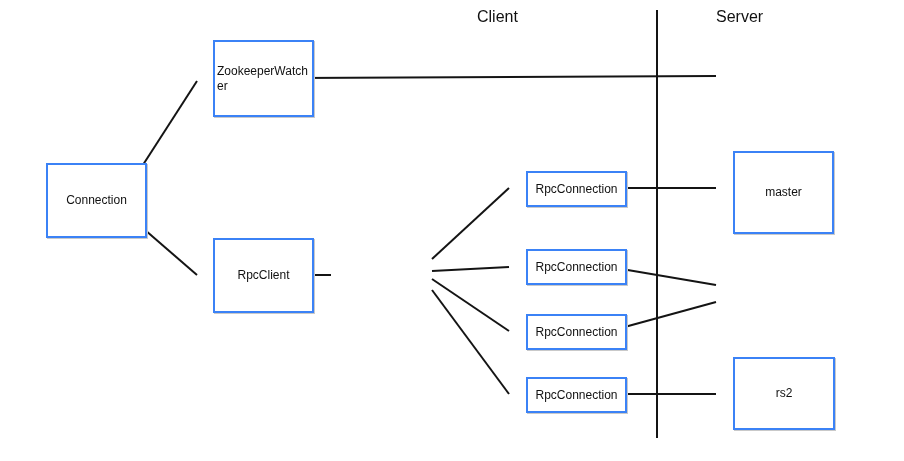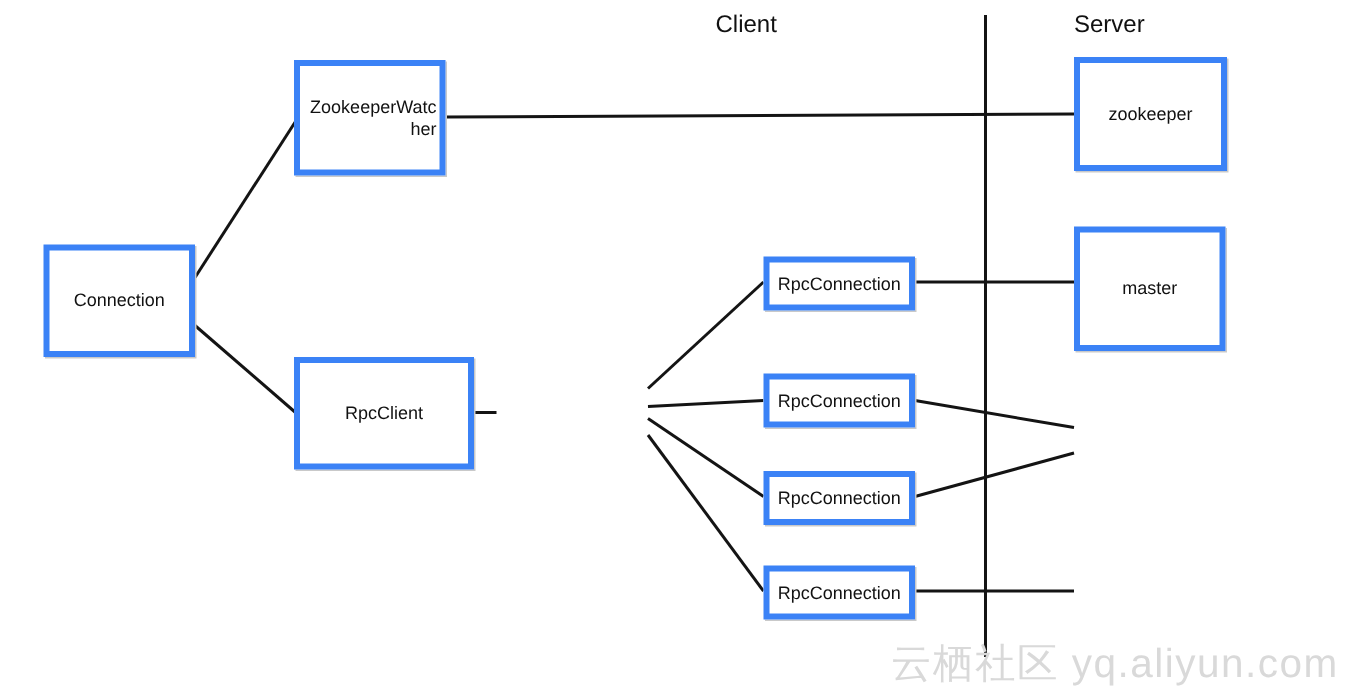--- a/index.html
+++ b/index.html
@@ -18,44 +18,45 @@
   #edges {
     position: absolute;
     left: 0;
     top: 0;
     width: 904px;
     height: 461px;
   }
   .node {
     position: absolute;
     box-sizing: border-box;
-    border: 4px solid #3b82f6;
+    border: 2px solid #3b82f6;
     background: #ffffff;
     box-shadow: 1px 1px 0 #c9c9c9;
     display: flex;
     align-items: center;
     justify-content: center;
-    text-align: right;
+    text-align: left;
     font-size: 12px;
     color: #111111;
     line-height: 1.25;
     padding: 0 2px;
     overflow-wrap: anywhere;
     word-break: break-word;
+    margin-left: 17px;
   }
   .hdr {
     position: absolute;
     font-size: 16px;
     color: #111111;
     white-space: nowrap;
   }
   
   #n-connection        { left: 29px;  top: 163px; width: 101px; height: 75px; }
   #n-zookeeperwatcher  { left: 196px; top: 40px;  width: 101px; height: 77px; word-break: break-all; }
-  #n-rpcclient         { left: 196px; top: 238px; width: 120px; height: 75px; }
+  #n-rpcclient         { left: 196px; top: 238px; width: 101px; height: 75px; }
   #n-poolmap           { left: 331px; top: 238px; width: 101px; height: 75px; }
   #n-rpcconnection-1   { left: 509px; top: 171px; width: 101px; height: 36px; }
   #n-rpcconnection-2   { left: 509px; top: 249px; width: 101px; height: 36px; }
   #n-rpcconnection-3   { left: 509px; top: 314px; width: 101px; height: 36px; }
   #n-rpcconnection-4   { left: 509px; top: 377px; width: 101px; height: 36px; }
   #n-zookeeper         { left: 716px; top: 38px;  width: 102px; height: 76px; }
   #n-master            { left: 716px; top: 151px; width: 101px; height: 83px; }
   #n-rs1               { left: 716px; top: 263px; width: 102px; height: 75px; }
   #n-rs2               { left: 716px; top: 357px; width: 102px; height: 73px; }
   #hdr-client { left: 477px; top: 8px; }
@@ -96,18 +97,17 @@
   <div class="hdr" id="hdr-client">Client</div>
   <div class="hdr" id="hdr-server">Server</div>
 
   <div class="node" id="n-connection">Connection</div>
   <div class="node" id="n-zookeeperwatcher">ZookeeperWatcher</div>
   <div class="node" id="n-rpcclient">RpcClient</div>
   <div class="node" id="n-rpcconnection-1">RpcConnection</div>
   <div class="node" id="n-rpcconnection-2">RpcConnection</div>
   <div class="node" id="n-rpcconnection-3">RpcConnection</div>
   <div class="node" id="n-rpcconnection-4">RpcConnection</div>
-  <div class="node" id="n-zookeeper">zookeeper</div>
   <div class="node" id="n-master">master</div>
+  <div class="node" id="n-rs2">rs2</div>
 
-  <div id="watermark">云栖社区 yq.aliyun.com</div>
 
 </div>
 
 </body></html>

